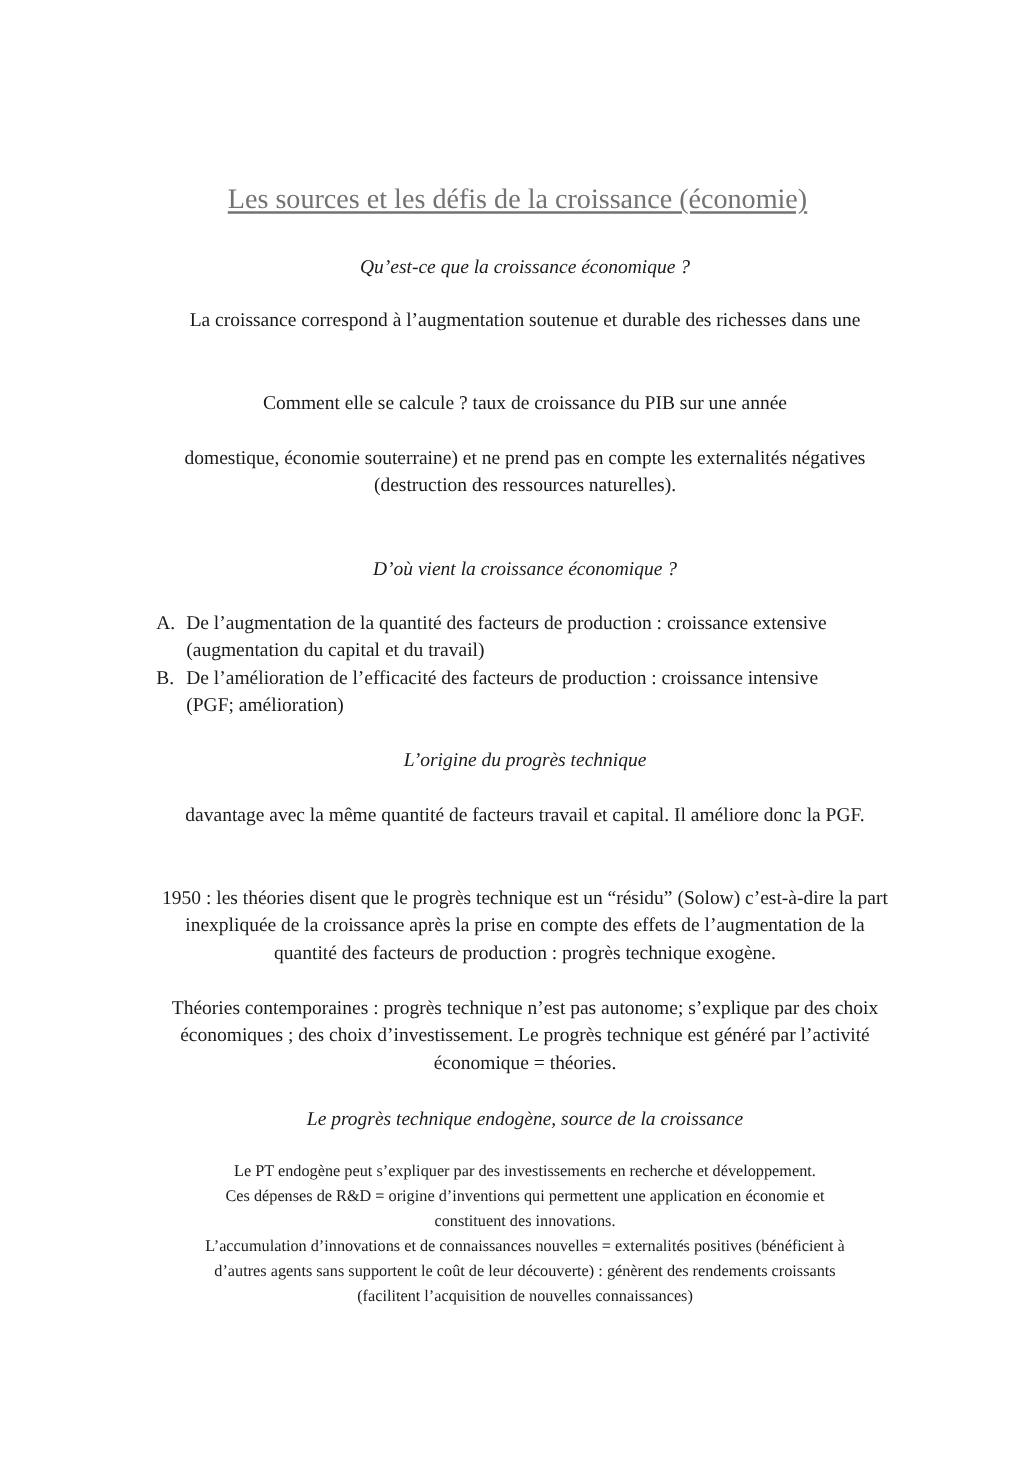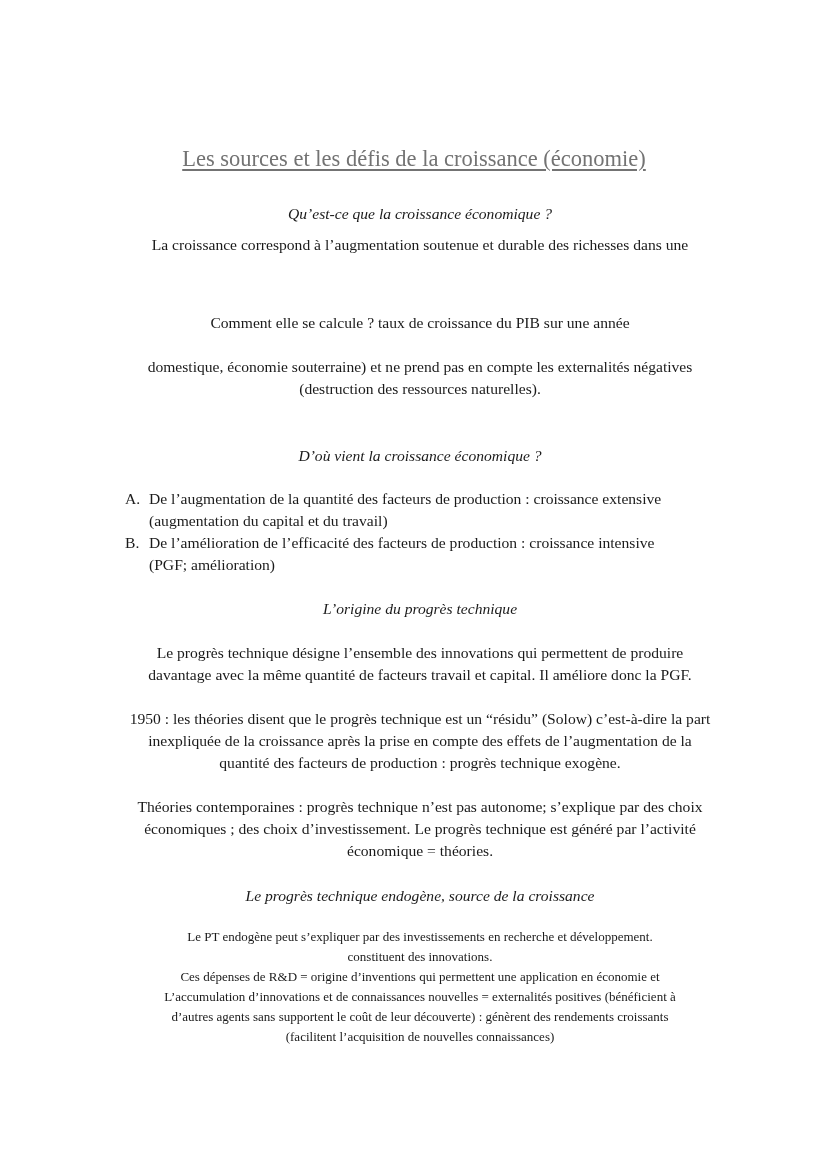--- a/index.html
+++ b/index.html
@@ -19,21 +19,21 @@
 </style>
 </head>
 <body>
 
 <div class="page">
 
   <div class="title">Les sources et les défis de la croissance (économie)</div>
 
   <div class="blk it" style="top:203px">Qu’est-ce que la croissance économique ?</div>
 
-  <div class="blk" style="top:234px">
+  <div class="blk" style="top:246px">
     <div>La croissance correspond à l’augmentation soutenue et durable des richesses dans une</div>
   </div>
 
   <div class="blk" style="top:312px">Comment elle se calcule ? taux de croissance du PIB sur une année</div>
 
   <div class="blk" style="top:356px">
     <div>domestique, économie souterraine) et ne prend pas en compte les externalités négatives</div>
     <div>(destruction des ressources naturelles).</div>
   </div>
 
@@ -52,40 +52,39 @@
       <div class="tx">
         <div>De l’amélioration de l’efficacité des facteurs de production : croissance intensive</div>
         <div>(PGF; amélioration)</div>
       </div>
     </div>
   </div>
 
   <div class="blk it" style="top:598px">L’origine du progrès technique</div>
 
   <div class="blk" style="top:642px">
-    <div>Le progrès technique désigne l’ensemble des innovations qui permettent de produire</div>
     <div>davantage avec la même quantité de facteurs travail et capital. Il améliore donc la PGF.</div>
   </div>
 
   <div class="blk" style="top:708px">
     <div>1950 : les théories disent que le progrès technique est un “résidu” (Solow) c’est-à-dire la part</div>
     <div>inexpliquée de la croissance après la prise en compte des effets de l’augmentation de la</div>
     <div>quantité des facteurs de production : progrès technique exogène.</div>
   </div>
 
   <div class="blk" style="top:796px">
     <div>Théories contemporaines : progrès technique n’est pas autonome; s’explique par des choix</div>
     <div>économiques ; des choix d’investissement. Le progrès technique est généré par l’activité</div>
     <div>économique = théories.</div>
   </div>
 
   <div class="blk it" style="top:885px">Le progrès technique endogène, source de la croissance</div>
 
   <div class="blk small" style="top:927px">
     <div>Le PT endogène peut s’expliquer par des investissements en recherche et développement.</div>
+    <div>Ces dépenses de R&amp;D = origine d’inventions qui permettent une application en économie et</div>
     <div>constituent des innovations.</div>
-    <div>Ces dépenses de R&amp;D = origine d’inventions qui permettent une application en économie et</div>
     <div>L’accumulation d’innovations et de connaissances nouvelles = externalités positives (bénéficient à</div>
     <div>d’autres agents sans supportent le coût de leur découverte) : génèrent des rendements croissants</div>
     <div>(facilitent l’acquisition de nouvelles connaissances)</div>
   </div>
 
 </div>
 
 </body></html>

